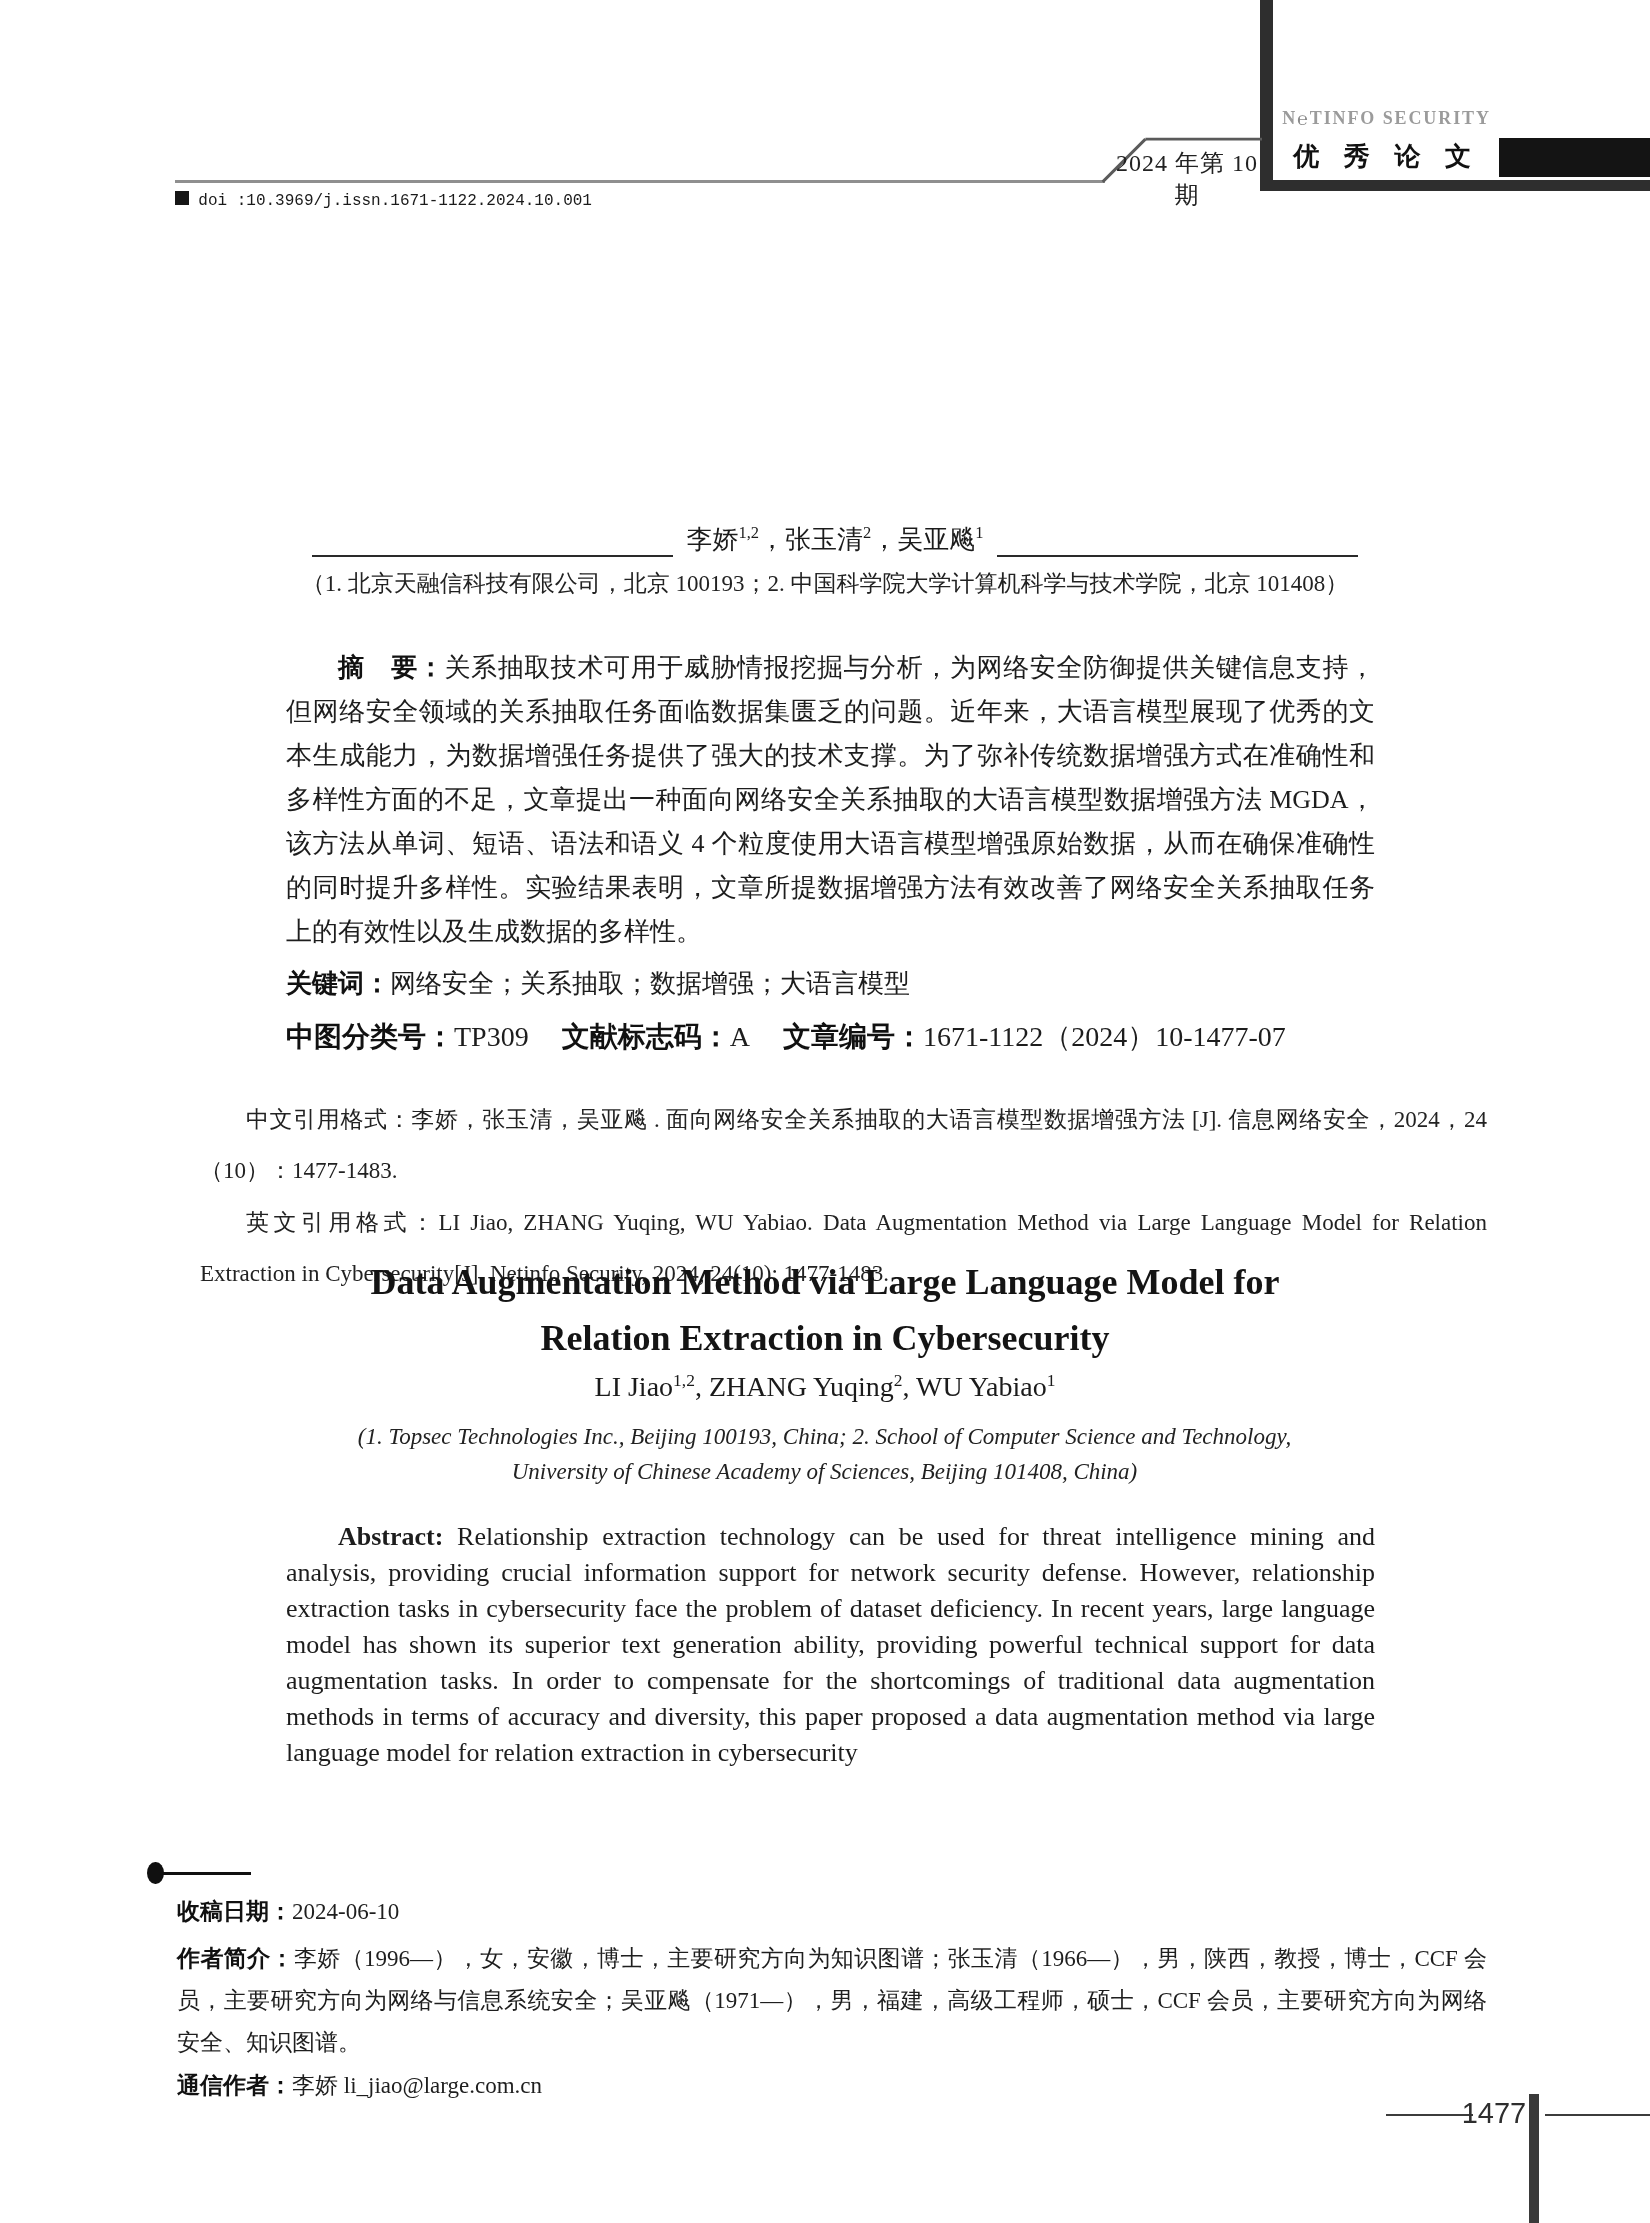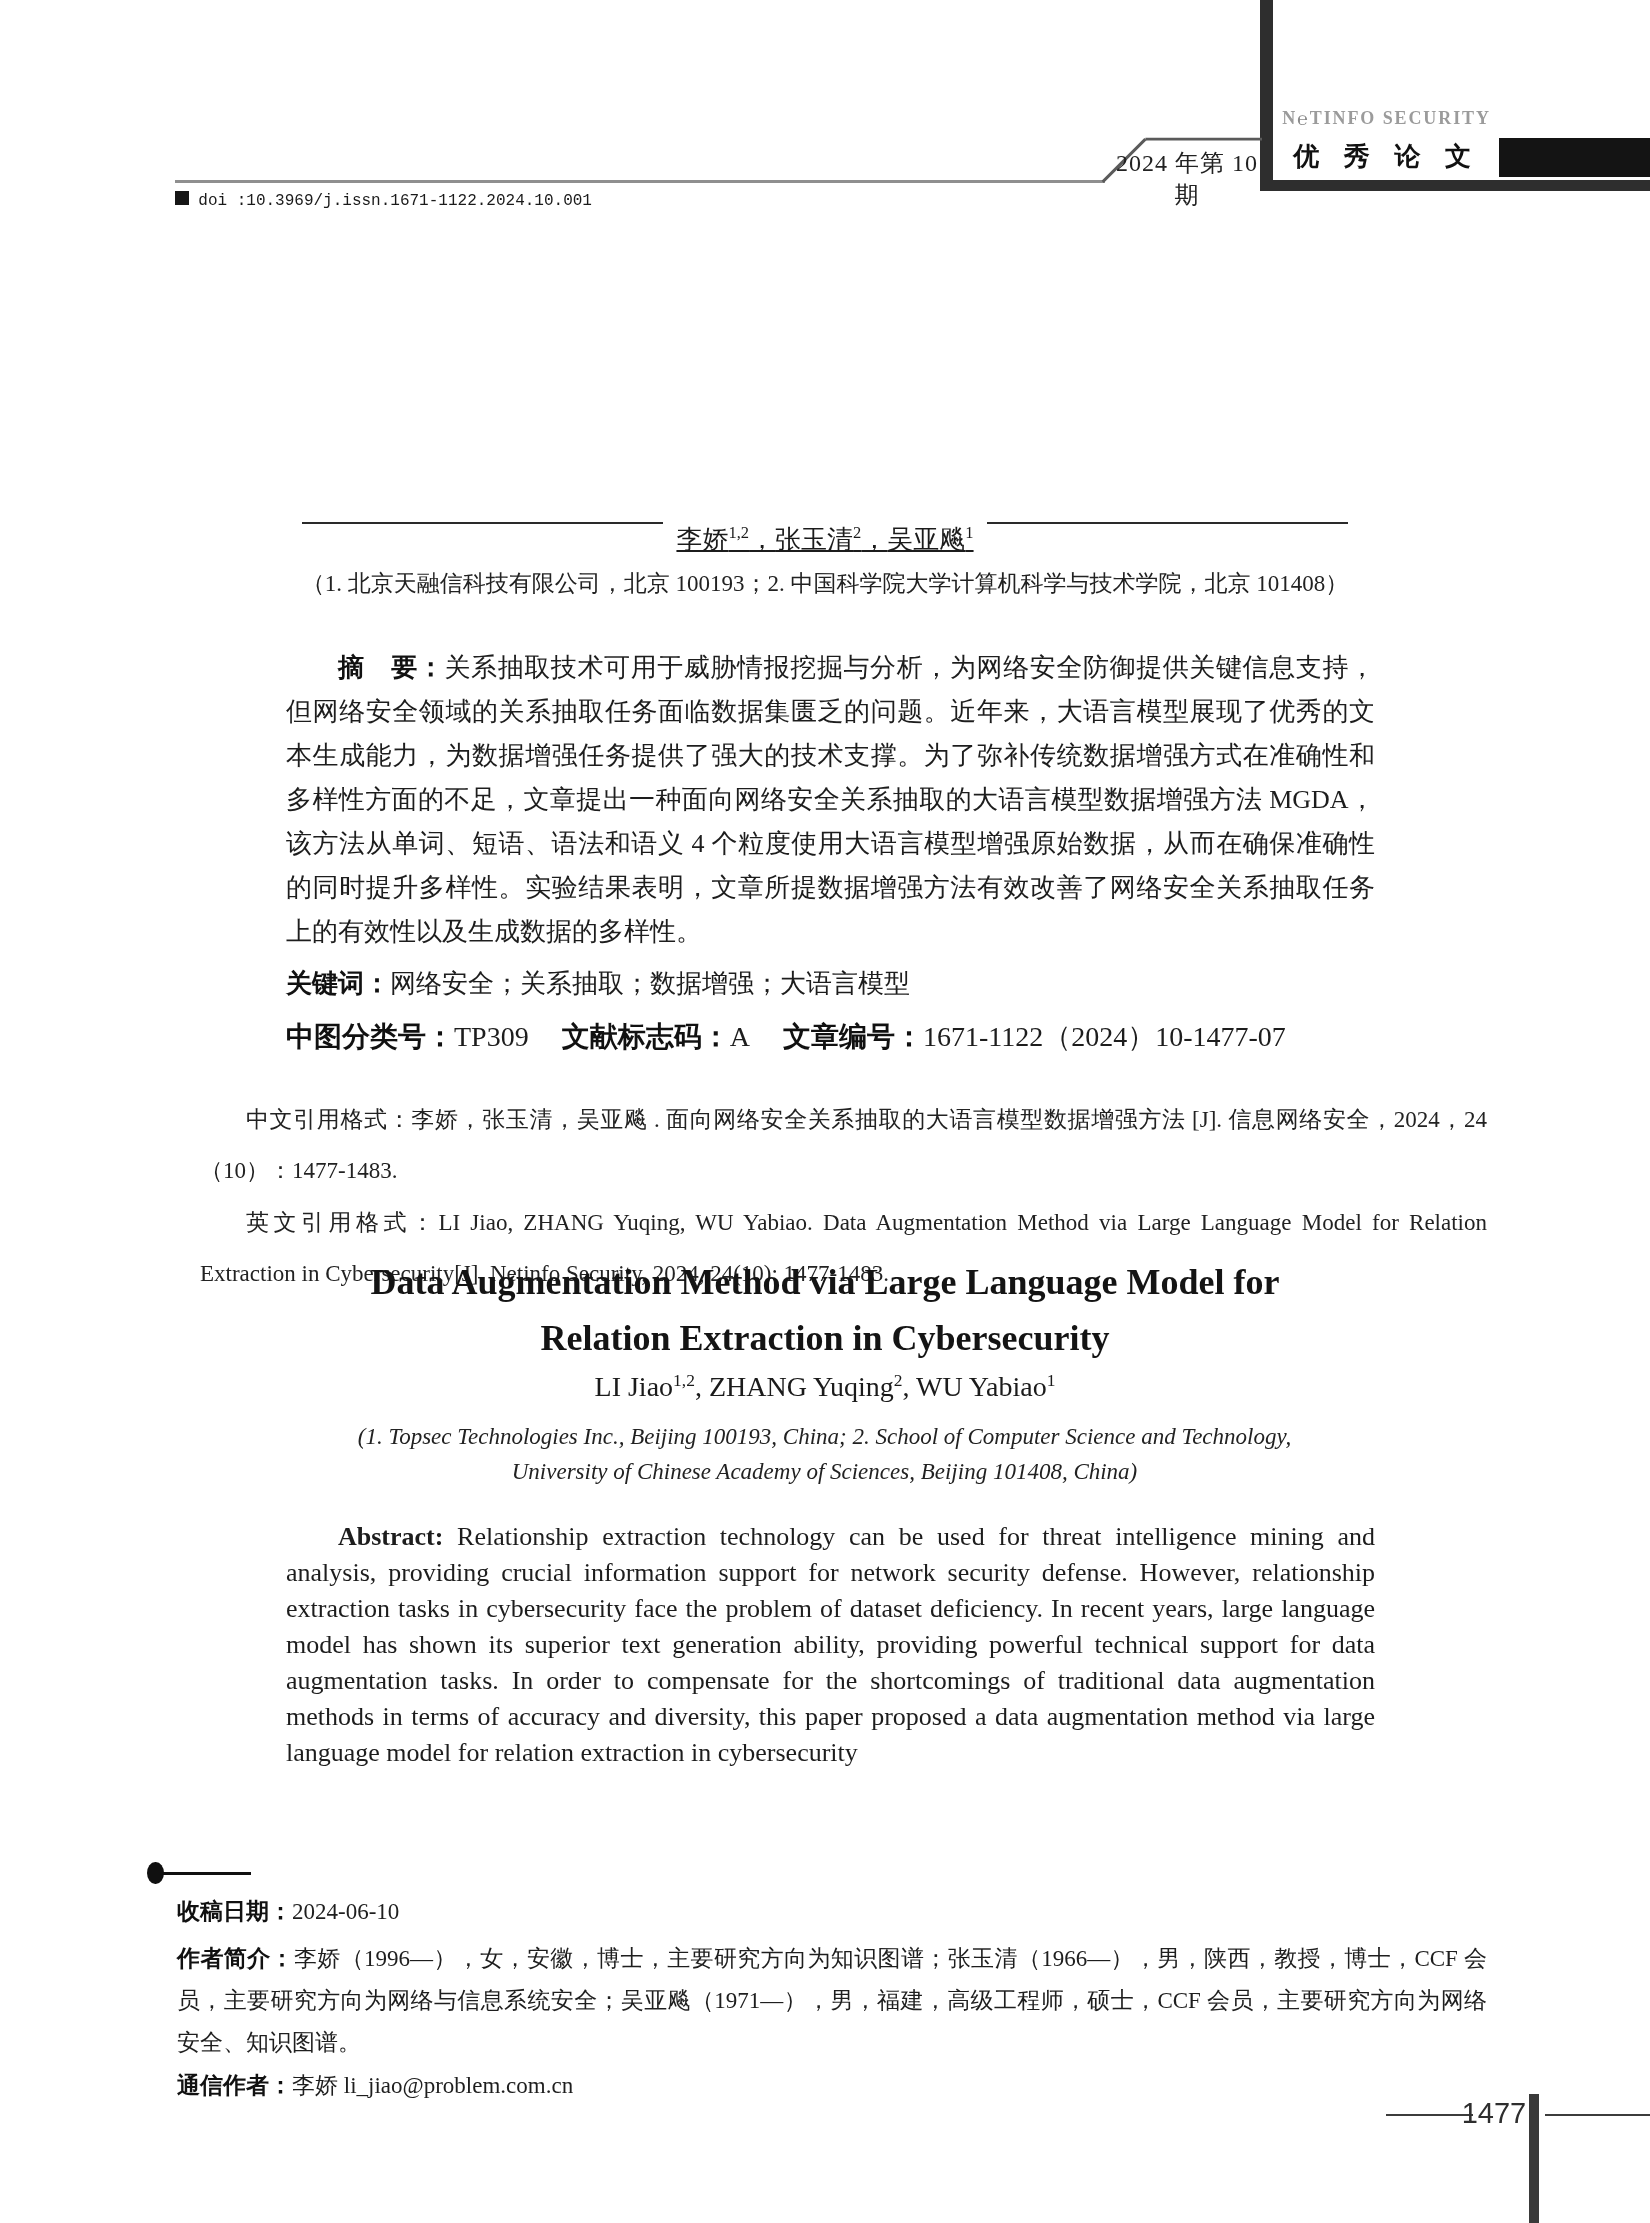--- a/index.html
+++ b/index.html
@@ -41,22 +41,22 @@
     font-size:16px;color:#1a1a1a;
   }
   .doi-bullet{display:inline-block;width:13.6px;height:13.6px;background:#161616;margin-right:9.7px;}
   
   .cn-title{
     position:absolute;left:97px;top:289px;width:1456px;
     text-align:center;font-size:53px;font-weight:700;color:#151515;
     line-height:92px;letter-spacing:1.9px;margin:0;
   }
   .authors-row{
-    position:absolute;left:97px;top:522px;width:1456px;
-    display:flex;align-items:flex-start;justify-content:center;text-decoration:underline;
+    position:absolute;left:107px;top:522px;width:1456px;
+    display:flex;align-items:flex-end;justify-content:center;
   }
   .authors-row .rule{width:361px;height:1.9px;background:#2a2a2a;}
   .authors-cn{padding:0 13.6px;font-size:26px;color:#1b1b1b;white-space:nowrap;}
   .authors-cn sup{font-size:16.5px;}
   .affiliation-cn{
     position:absolute;left:97px;top:568px;width:1456px;
     text-align:center;font-size:23px;color:#222;
   }
   
   .abstract-cn{
@@ -161,21 +161,21 @@
 
   <div class="affiliation-en">(1. Topsec Technologies Inc., Beijing 100193, China; 2. School of Computer Science and Technology, University of Chinese Academy of Sciences, Beijing 101408, China)</div>
 
   <p class="abstract-en"><span class="lbl-en">Abstract:</span><span> Relationship extraction technology can be used for threat intelligence mining and analysis, providing crucial information support for network security defense. However, relationship extraction tasks in cybersecurity face the problem of dataset deficiency. In recent years, large language model has shown its superior text generation ability, providing powerful technical support for data augmentation tasks. In order to compensate for the shortcomings of traditional data augmentation methods in terms of accuracy and diversity, this paper proposed a data augmentation method via large language model for relation extraction in cybersecurity</span></p>
 
   <div class="foot-dot"></div>
   <div class="foot-line"></div>
   <div class="footnote">
     <p class="received"><span class="lbl">收稿日期：</span><span>2024-06-10</span></p>
     <p><span class="lbl">作者简介：</span><span>李娇（1996—），女，安徽，博士，主要研究方向为知识图谱；张玉清（1966—），男，陕西，教授，博士，CCF 会员，主要研究方向为网络与信息系统安全；吴亚飚（1971—），男，福建，高级工程师，硕士，CCF 会员，主要研究方向为网络安全、知识图谱。</span></p>
-    <p><span class="lbl">通信作者：</span><span>李娇 li_jiao@problem.com.cn</span></p>
+    <p><span class="lbl">通信作者：</span><span>李娇 li_jiao@large.com.cn</span></p>
   </div>
 
   <div class="pn-line-l"></div>
   <div class="page-number">1477</div>
   <div class="pn-bar"></div>
   <div class="pn-line-r"></div>
 
 </div>
 
 

